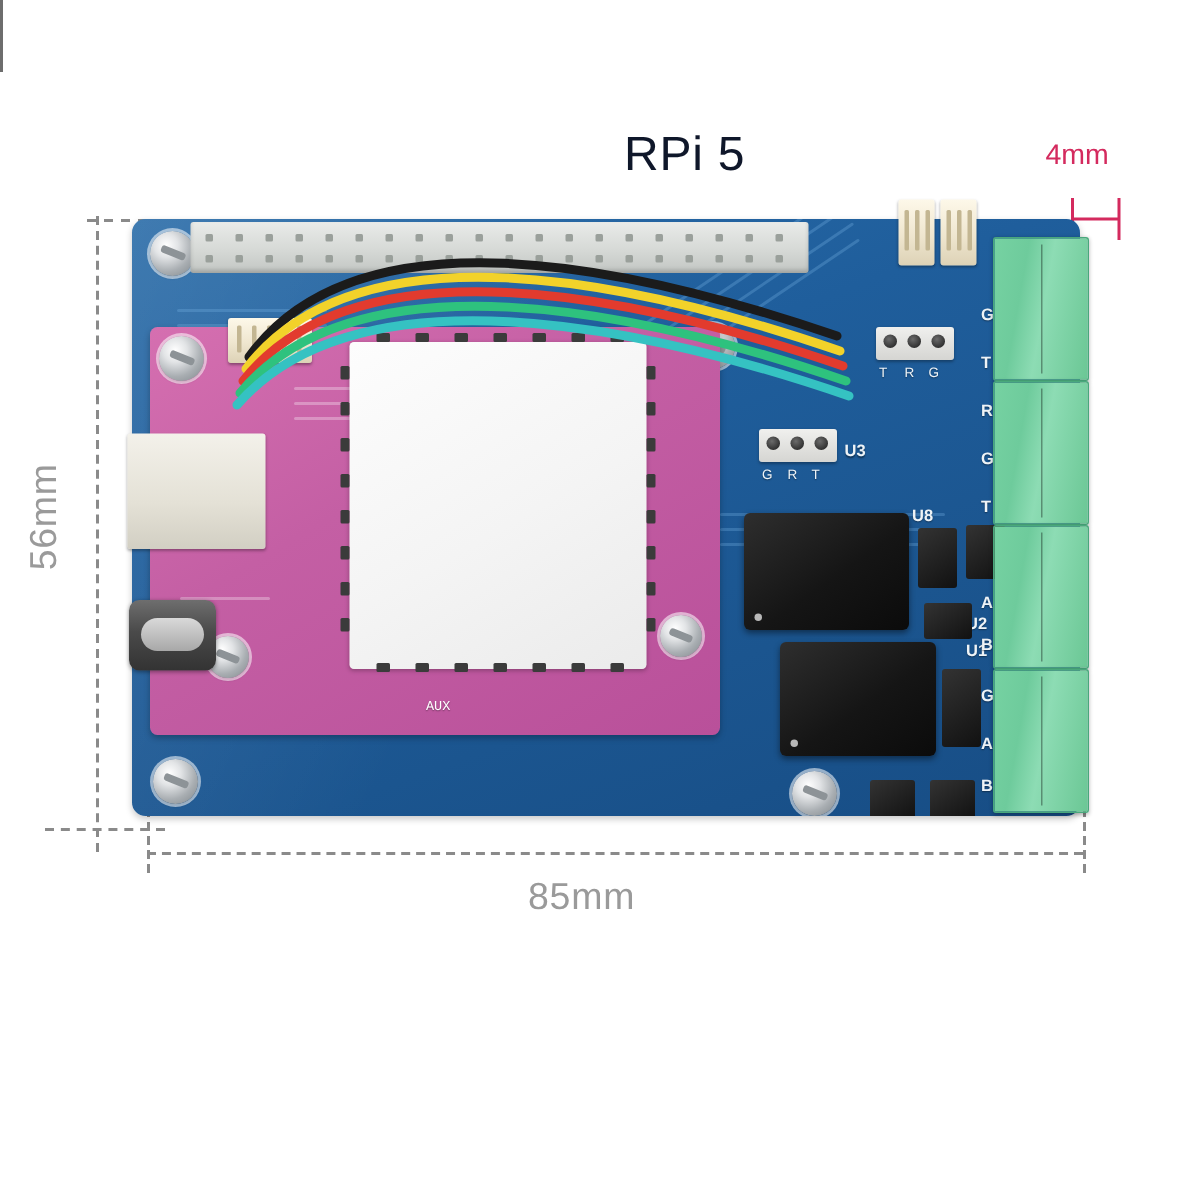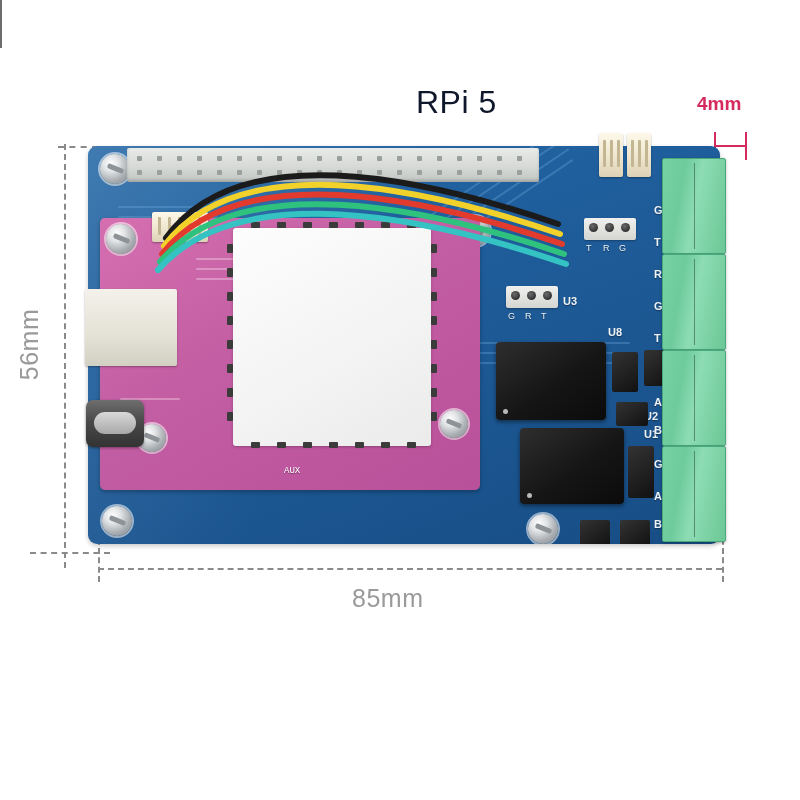--- a/index.html
+++ b/index.html
@@ -9,21 +9,21 @@
     overflow:hidden;position:relative;
   }
   #stage{position:absolute;inset:0;width:800px;height:800px;}
 
   
   .ann{position:absolute;color:#9a9a9a;font-weight:400;letter-spacing:.5px;white-space:nowrap;}
   #rpi-label{left:416px;top:84px;font-size:32px;color:#0f172a;}
   #w-label{left:352px;top:584px;font-size:25px;color:#9a9a9a;}
   #h-label{left:-6px;top:330px;font-size:25px;color:#9a9a9a;
            transform:rotate(-90deg);transform-origin:50% 50%;}
-  #mm4-label{left:697px;top:93px;font-size:19px;font-weight:bold;color:#d42a5e;letter-spacing:0;}
+  #mm4-label{left:697px;top:93px;font-size:19px;font-weight:normal;color:#d42a5e;letter-spacing:0;}
 
   
   .dash-h{position:absolute;height:0;border-top:2px dashed #8a8a8a;}
   .dash-v{position:absolute;width:0;border-left:2px dashed #8a8a8a;}
 
   
   #rpi-lead{left:462px;top:118px;width:2px;height:48px;background:#6d6d6d;}
   #rpi-dot{position:absolute;left:458px;top:160px;width:9px;height:9px;border-radius:50%;background:#5a5a5a;}
 
   
@@ -141,21 +141,21 @@
     <div class="trace" style="left:392px;top:206px;width:150px;"></div>
     <div class="trace" style="left:392px;top:216px;width:150px;"></div>
     <div class="trace" style="left:30px;top:60px;width:100px;"></div>
     <div class="trace" style="left:30px;top:70px;width:100px;"></div>
 
     <div class="pad" style="left:40px;top:96px;width:7px;height:7px;"></div>
     <div class="pad" style="left:56px;top:96px;width:7px;height:7px;"></div>
     <div class="pad" style="left:72px;top:96px;width:7px;height:7px;"></div>
 
     <div class="silk" style="left:475px;top:149px;">U3</div>
-    <div class="silk" style="left:520px;top:180px;">U8</div>
+    <div class="silk" style="left:520px;top:192px;">U8</div>
     <div class="silk" style="left:556px;top:264px;">U2</div>
     <div class="silk" style="left:556px;top:282px;">U1</div>
     <div class="silk" style="left:540px;top:18px;">U+R</div>
 
     <div class="silk" style="left:566px;top:58px;">G</div>
     <div class="silk" style="left:566px;top:90px;">T</div>
     <div class="silk" style="left:566px;top:122px;">R</div>
     <div class="silk" style="left:566px;top:154px;">G</div>
     <div class="silk" style="left:566px;top:186px;">T</div>
     <div class="silk" style="left:566px;top:222px;">G</div>

